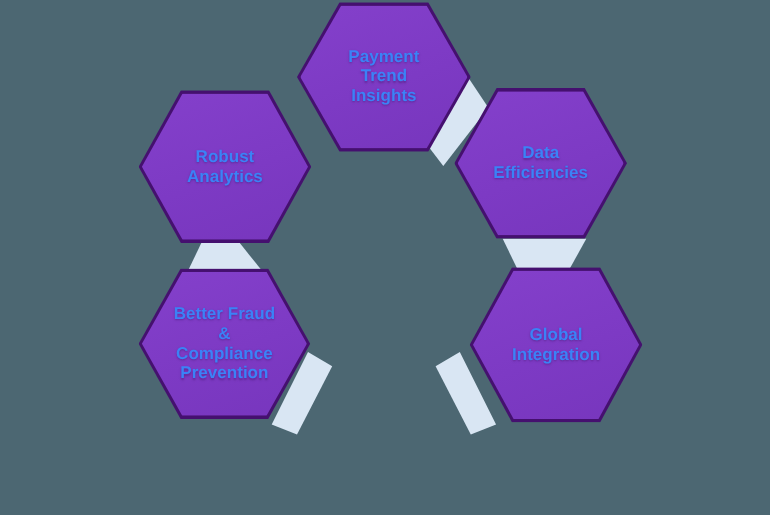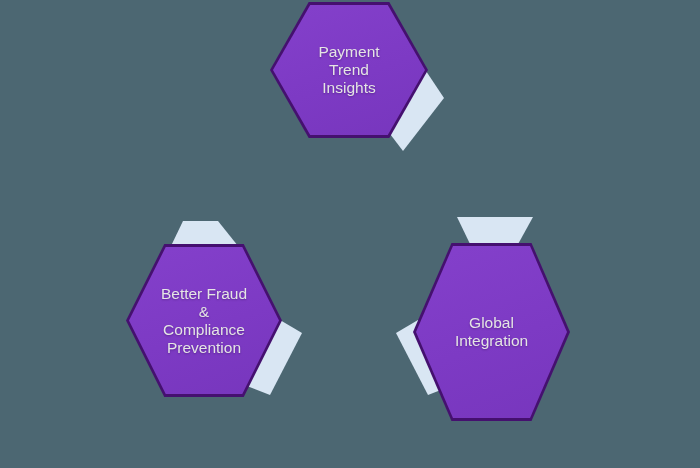--- a/index.html
+++ b/index.html
@@ -38,22 +38,22 @@
   .hex::before {
     content: "";
     position: absolute;
     inset: 3px;
     background: linear-gradient(160deg, #8440cb 0%, #7d3ac4 55%, #7736bd 100%);
     clip-path: polygon(24.5% 0, 75.5% 0, 100% 50%, 75.5% 100%, 24.5% 100%, 0 50%);
   }
   .hex-label {
     position: relative;
     z-index: 3;
-    color: #e5e5e5;
-    font-weight: 400;
+    color: #3b82f6;
+    font-weight: 700;
     font-size: 15.5px;
     line-height: 18px;
     white-space: pre-line;
     text-shadow: 0 1px 2px rgba(40, 10, 70, 0.35);
   }
   .hex-center .hex-label {
     font-size: 20px;
     line-height: 21px;
   }
 </style>
@@ -69,29 +69,37 @@
     <polygon points="280,320 247,386 270,395 302,333"></polygon>
     <polygon points="183,221 218,221 238,246 171,246"></polygon>
   </svg>
 
   <div class="hex hex-outer" style="left:270px; top:2px; width:158px; height:136px;">
     <span class="hex-label">Payment
 Trend
 Insights</span>
   </div>
 
+  <div class="hex hex-outer" style="left:413px; top:80px; width:157px; height:137px;">
+    <span class="hex-label">Data
+Efficiencies</span>
+  </div>
 
-  <div class="hex hex-outer" style="left:413px; top:243px; width:157px; height:178px;">
+  <div class="hex hex-outer" style="left:427px; top:243px; width:157px; height:141px;">
     <span class="hex-label">Global
 Integration</span>
   </div>
 
 
-  <div class="hex hex-outer" style="left:126px; top:244px; width:156px; height:153px;">
+  <div class="hex hex-outer" style="left:126px; top:244px; width:156px; height:137px;">
     <span class="hex-label">Better Fraud
 &amp;
 Compliance
 Prevention</span>
   </div>
 
+  <div class="hex hex-outer" style="left:126px; top:82px; width:157px; height:139px;">
+    <span class="hex-label">Robust
+Analytics</span>
+  </div>
 
 
 </div>
 
 </body></html>

